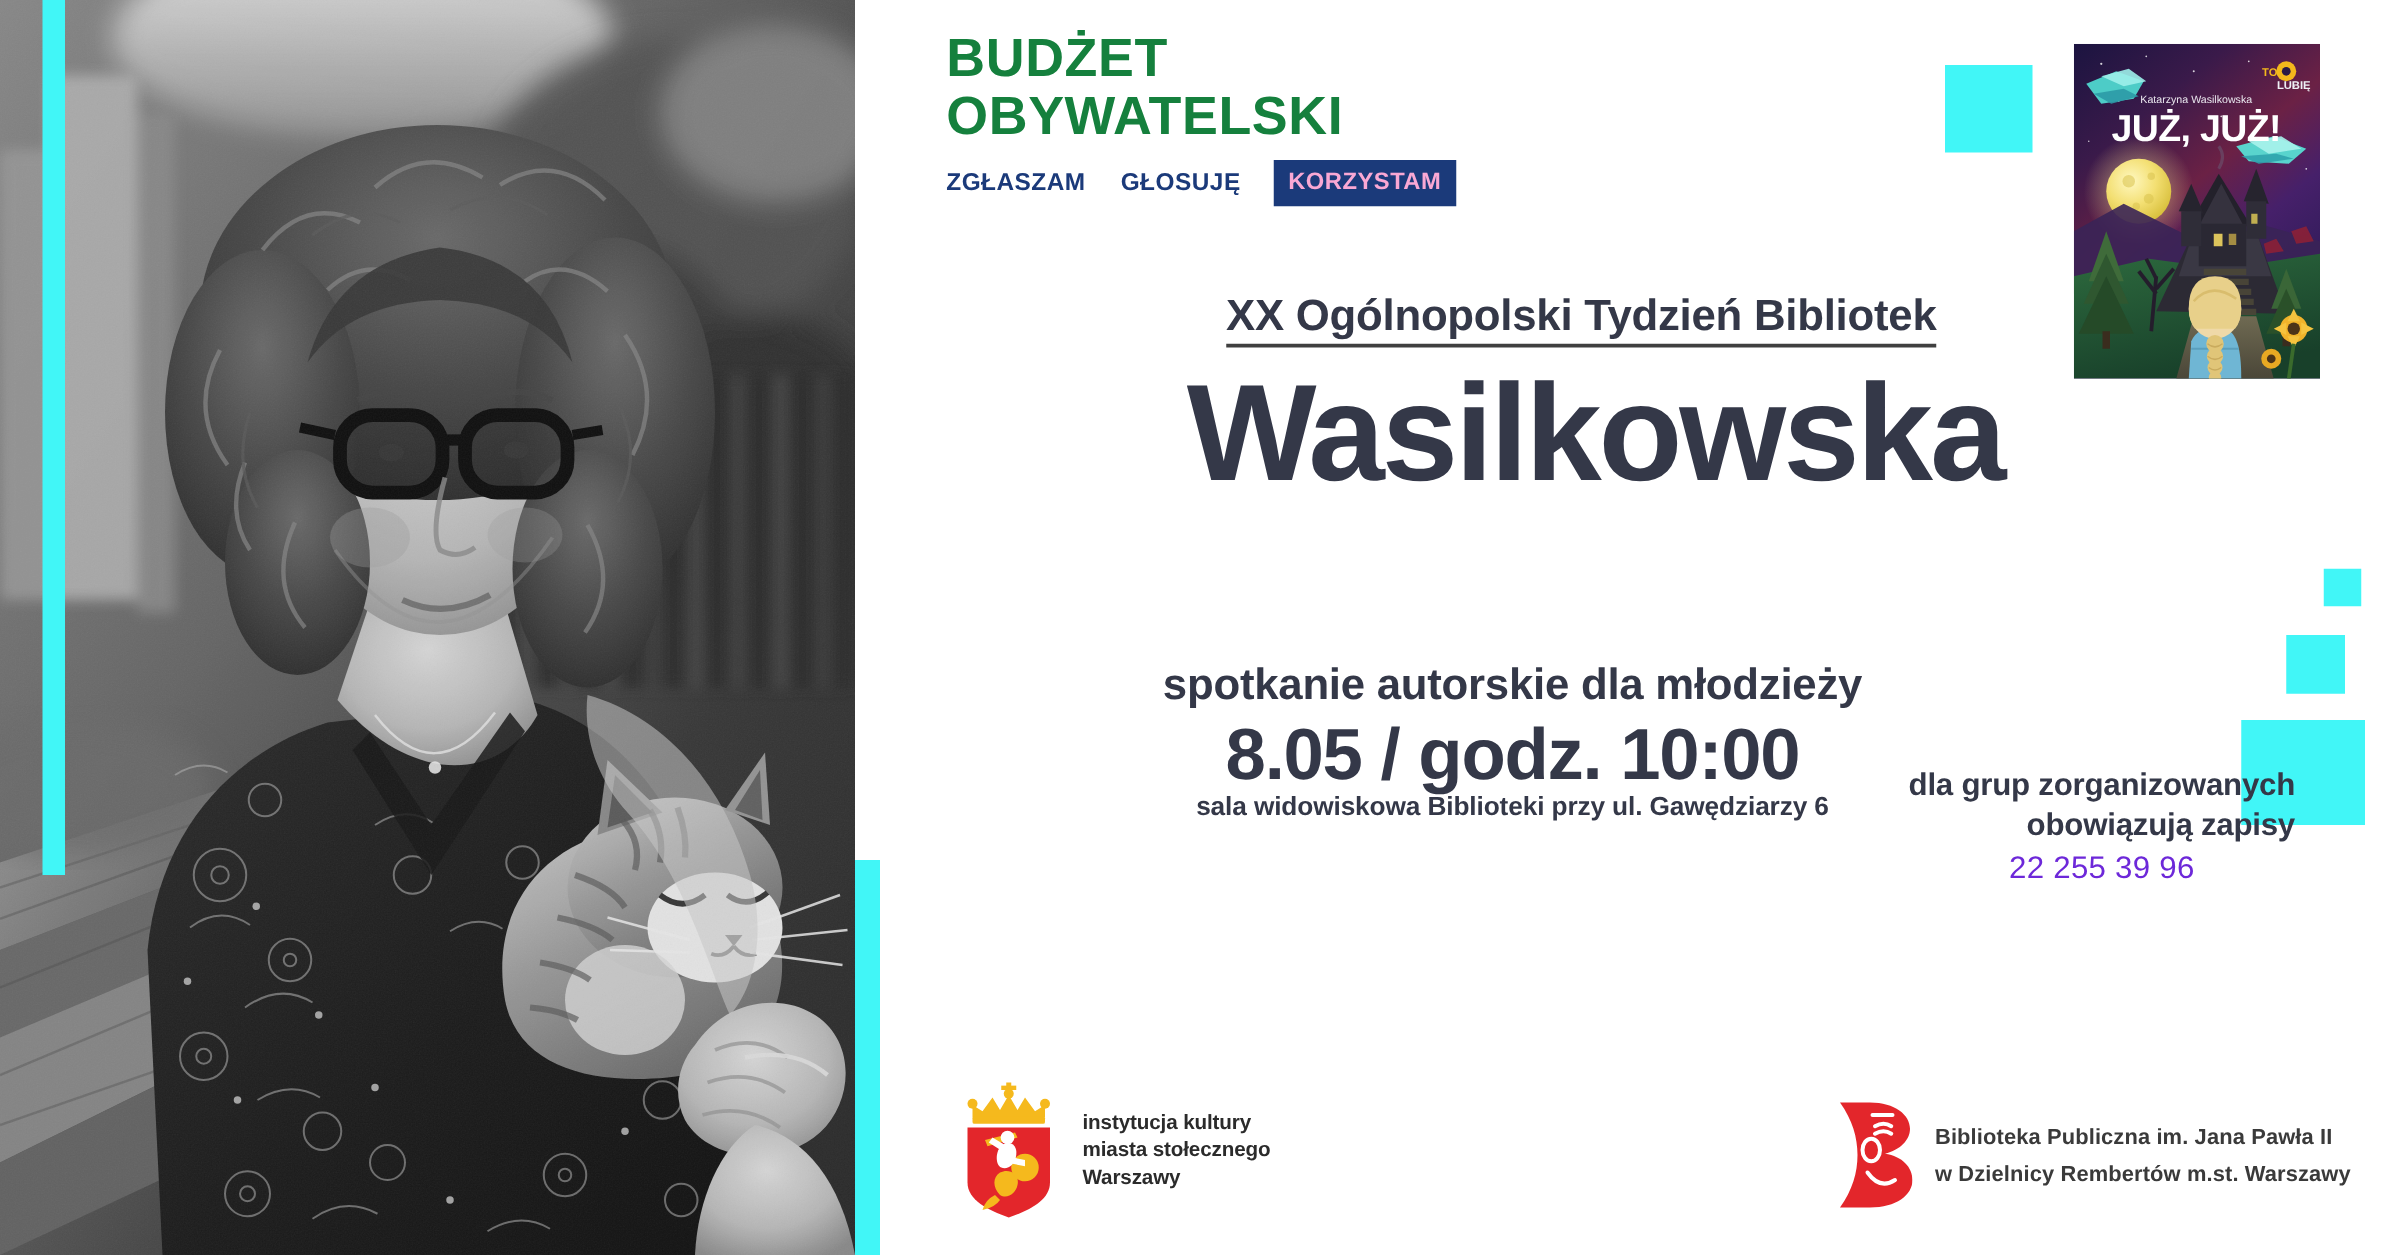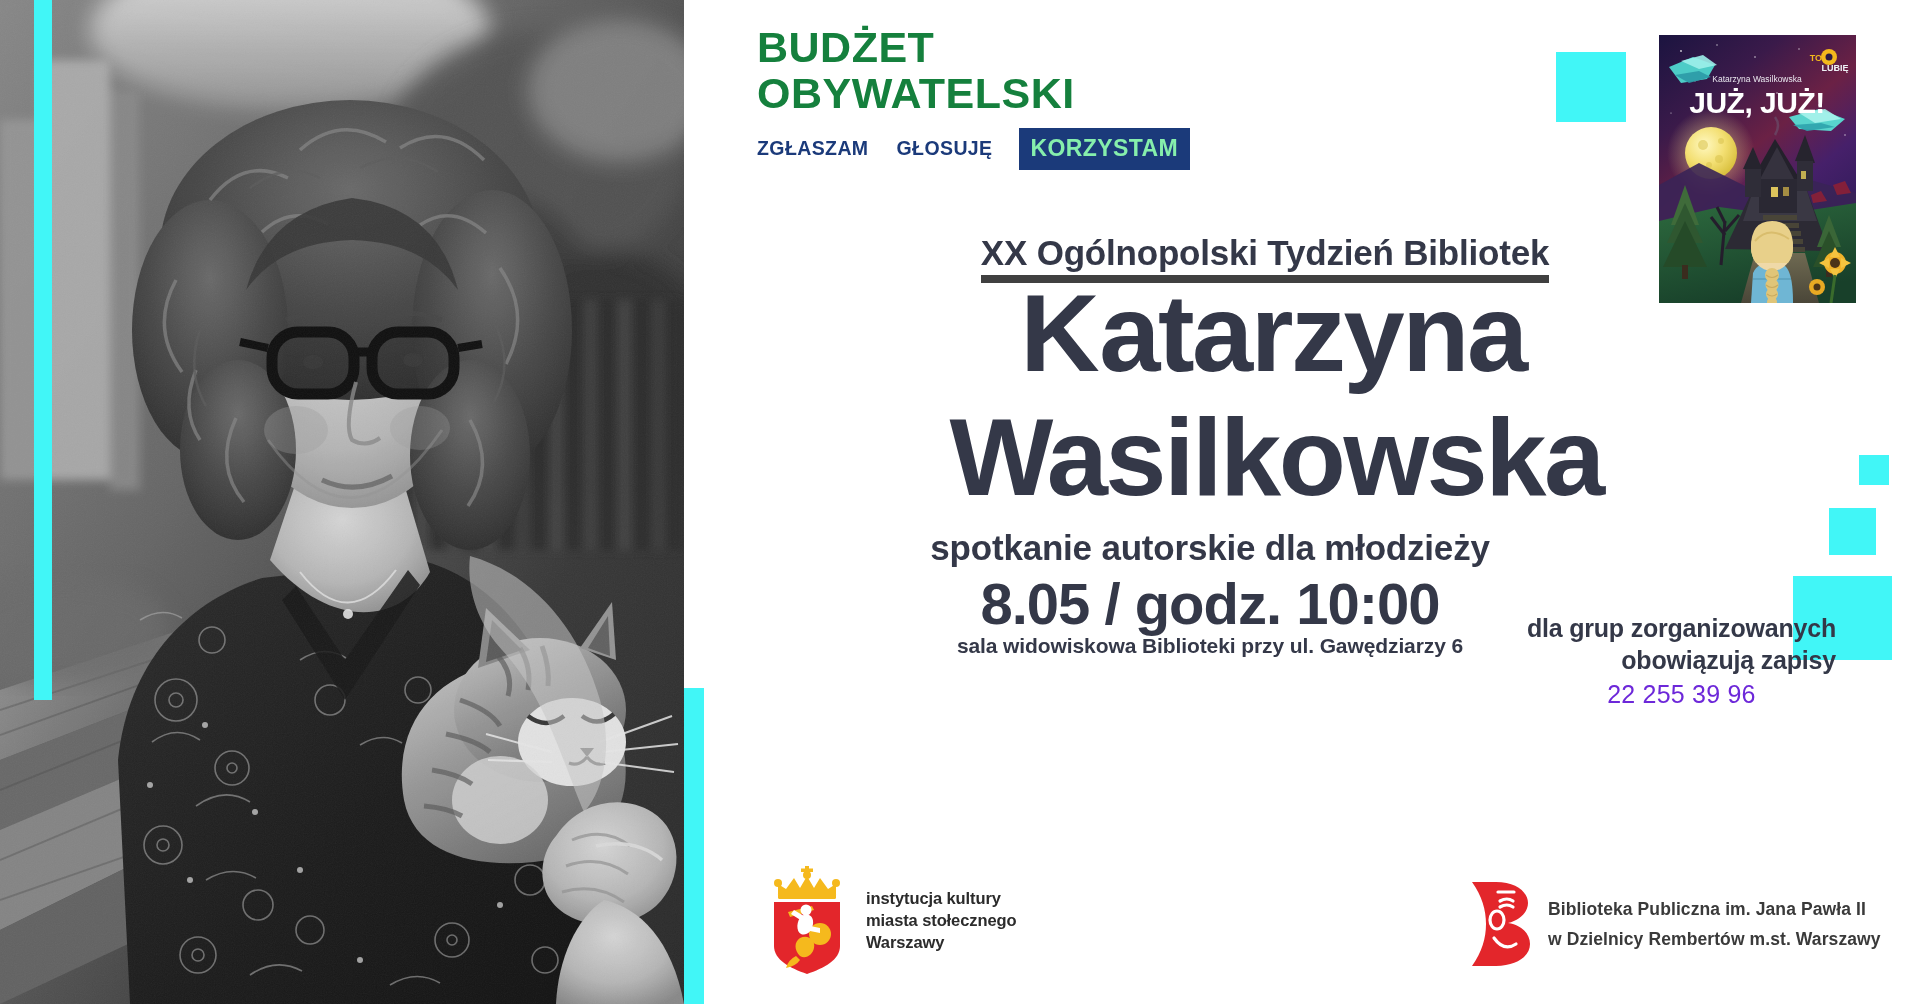--- a/index.html
+++ b/index.html
@@ -71,23 +71,23 @@
     font-weight: 800;
     font-size: 19.5px;
     color: #1b3a7a;
     letter-spacing: 0.4px;
     white-space: nowrap;
   }
   .bo-gap1 { width: 28px; }
   .bo-gap2 { width: 26px; }
   .bo-badge {
     font-weight: 800;
-    font-size: 23px;
+    font-size: 19px;
     letter-spacing: 0.4px;
-    color: #86efac;
+    color: #f9a8d4;
     background: #1b3a7a;
     padding: 7px 12px 8px 12px;
     white-space: nowrap;
   }
 
   
   .cyan-sq-top {
     position: absolute;
     left: 1556px;
     top: 52px;
@@ -116,21 +116,21 @@
     left: 700px;
     top: 233px;
     width: 1130px;
     text-align: center;
     font-size: 35px;
     font-weight: 700;
     color: #343848;
     letter-spacing: -0.2px;
   }
   .subtitle span {
-    border-bottom: 8px solid #404040;
+    border-bottom: 3px solid #404040;
     padding-bottom: 3px;
   }
 
   .name-block {
     position: absolute;
     left: 700px;
     top: 278px;
     width: 1150px;
     text-align: center;
   }
@@ -709,21 +709,20 @@
 
   <div class="cyan-sq-a"></div>
   <div class="cyan-sq-b"></div>
   <div class="cyan-sq-c"></div>
 
   <div class="subtitle">
     <span>XX Ogólnopolski Tydzień Bibliotek</span>
   </div>
 
   <div class="name-block">
-    <div class="name-line name-line-1"><span class="hl-k">K</span><span>atarzyna</span></div>
     <div class="name-line name-line-2">Wasilkowska</div>
   </div>
 
   <div class="ev-type">spotkanie autorskie dla młodzieży</div>
   <div class="ev-date">8.05 / godz. 10:00</div>
   <div class="ev-venue">sala widowiskowa Biblioteki przy ul. Gawędziarzy 6</div>
 
   <div class="signup">
     <div class="signup-l1">dla grup zorganizowanych</div>
     <div class="signup-l2">obowiązują zapisy</div>

